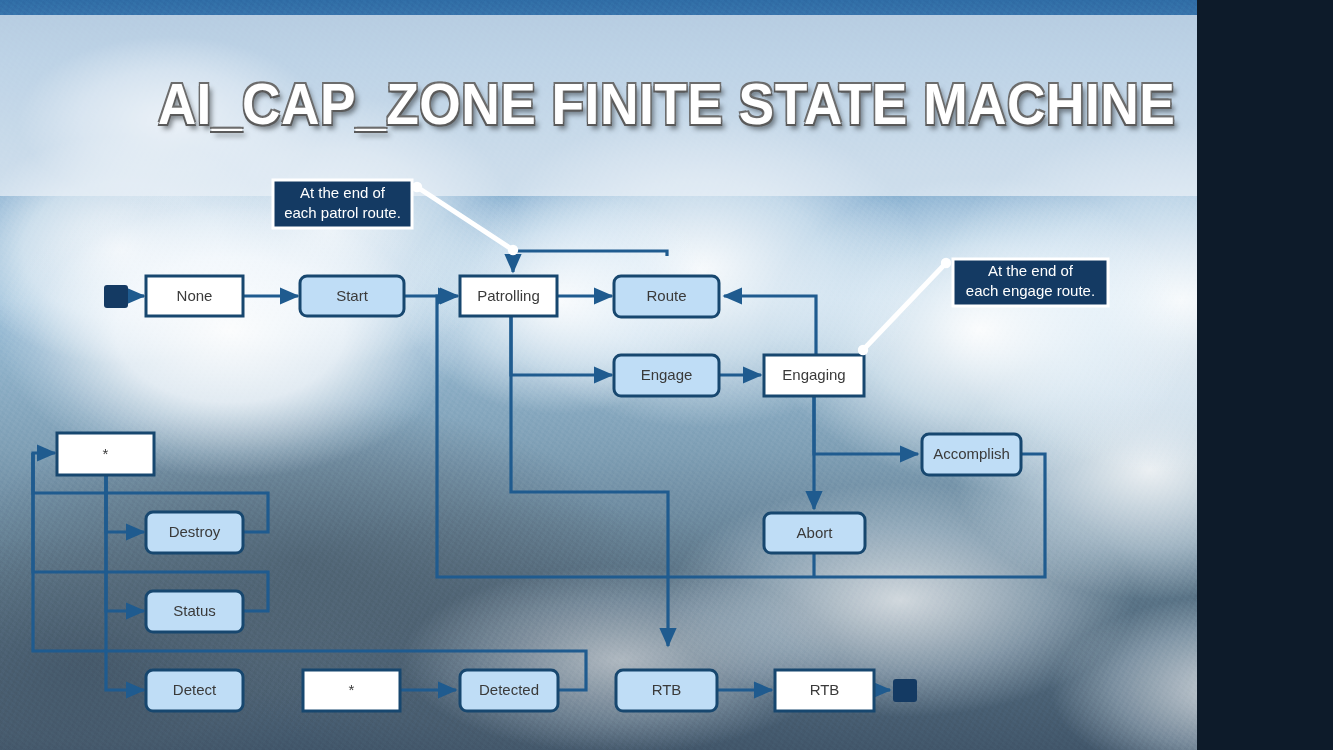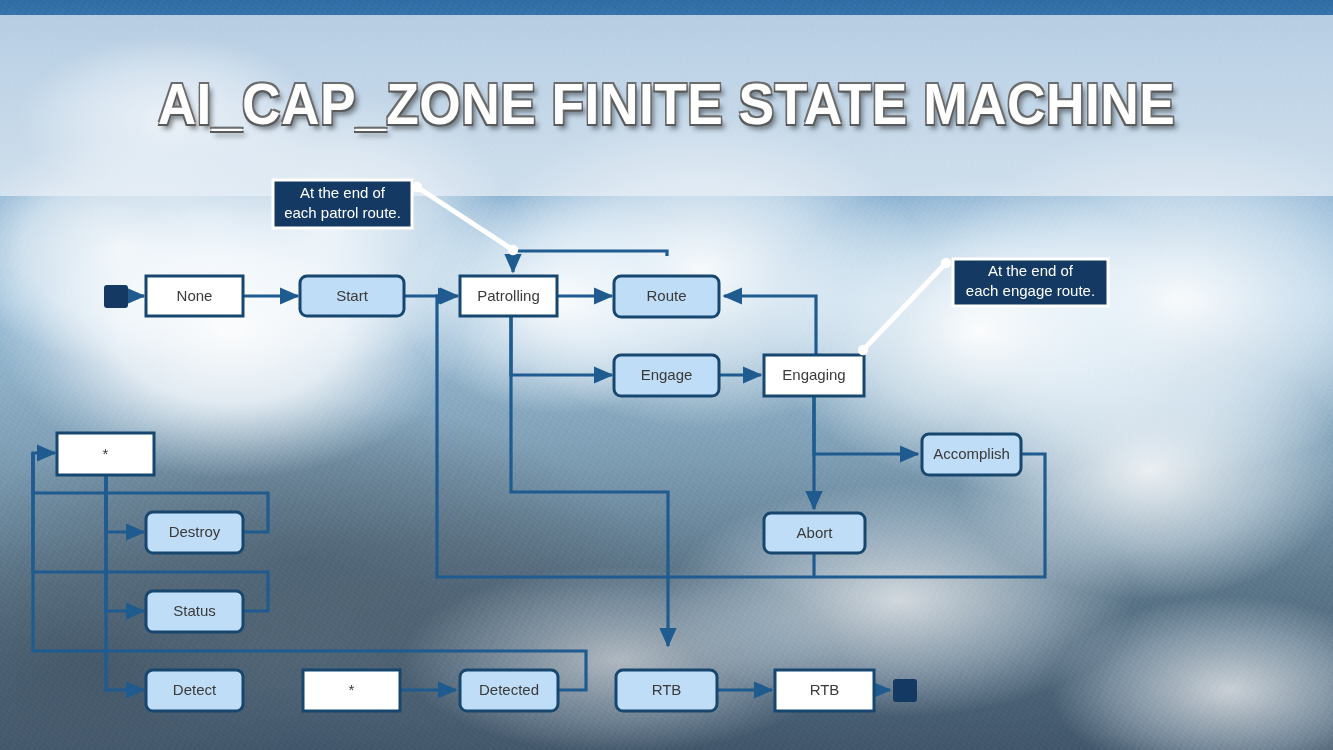--- a/index.html
+++ b/index.html
@@ -2,21 +2,21 @@
 <html><head>
 <meta charset="utf-8">
 <style>
   html, body {
     margin: 0;
     padding: 0;
     background: #0d1b2a;
   }
   #slide {
     position: relative;
-    width: 1333px;
+    width: 1197px;
     height: 750px;
     overflow: hidden;
     font-family: "Liberation Sans", sans-serif;
   }
   
   #bg {
     position: absolute;
     inset: 0;
     background:
       

